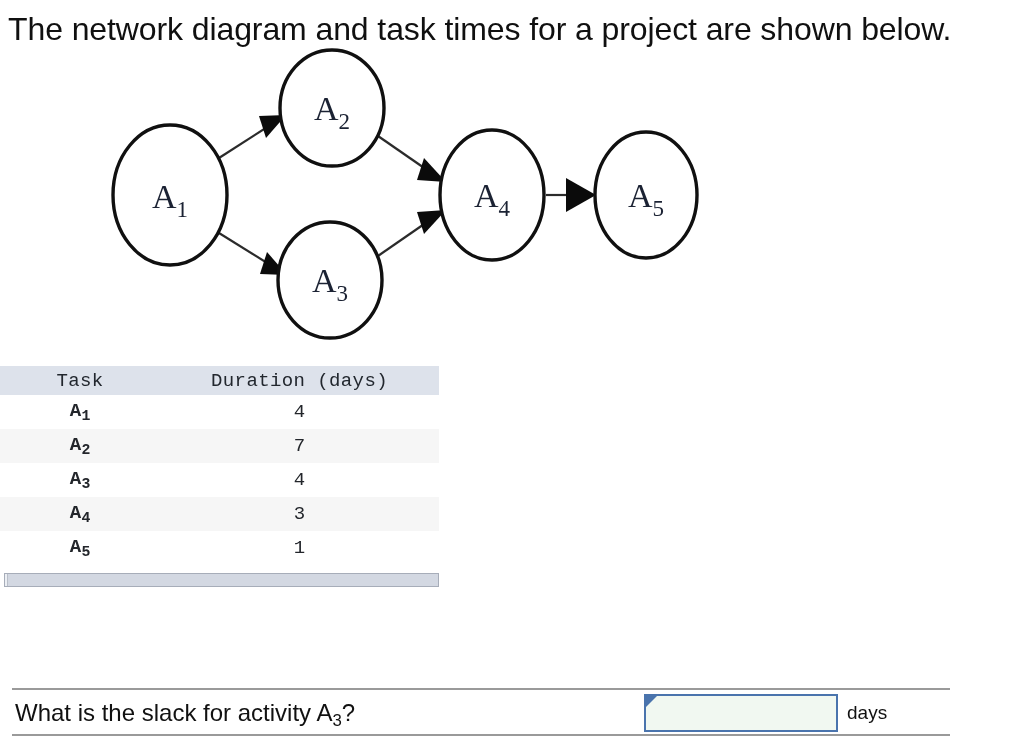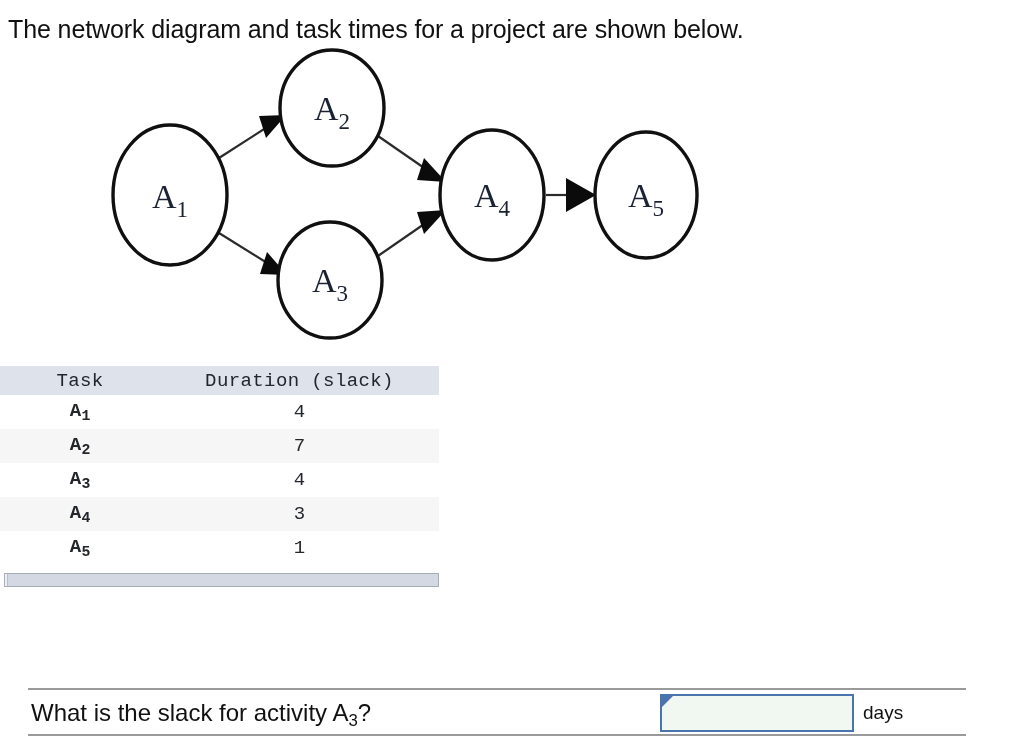--- a/index.html
+++ b/index.html
@@ -16,21 +16,21 @@
     font-family: "Liberation Sans", sans-serif;
     color: #1a1a1a;
     -webkit-font-smoothing: antialiased;
   }
 
   
   #prompt-text {
     position: absolute;
     left: 8px;
     top: 14px;
-    font-size: 25px;
+    font-size: 32px;
     line-height: 30px;
     letter-spacing: -0.1px;
     color: #101010;
     white-space: nowrap;
   }
 
   
   #network-diagram {
     position: absolute;
     left: 0px;
@@ -118,21 +118,21 @@
     width: 3px;
     height: 100%;
     background: #eceff4;
     border-right: 1px solid #b9bfc9;
     box-sizing: border-box;
   }
 
   
   #answer-row {
     position: absolute;
-    left: 16px;
+    left: 0px;
     top: 688px;
     width: 831px;
     height: 54px;
   }
   .rule {
     position: absolute;
     left: 12px;
     width: 938px;
     height: 2px;
     background: #9a9a9a;
@@ -239,21 +239,21 @@
     </g>
 
   </svg>
 </div>
 
 <div id="task-table-wrap">
   <table class="task-table">
     <thead>
       <tr>
         <th class="col-task">Task</th>
-        <th class="col-dur">Duration (slack)</th>
+        <th class="col-dur">Duration (days)</th>
       </tr>
     </thead>
     <tbody id="task-table-body">
         <tr>
           <td><span class="tasklabel">A<sub>1</sub></span></td>
           <td>4</td>
         </tr>
         <tr class="alt">
           <td><span class="tasklabel">A<sub>2</sub></span></td>
           <td>7</td>

